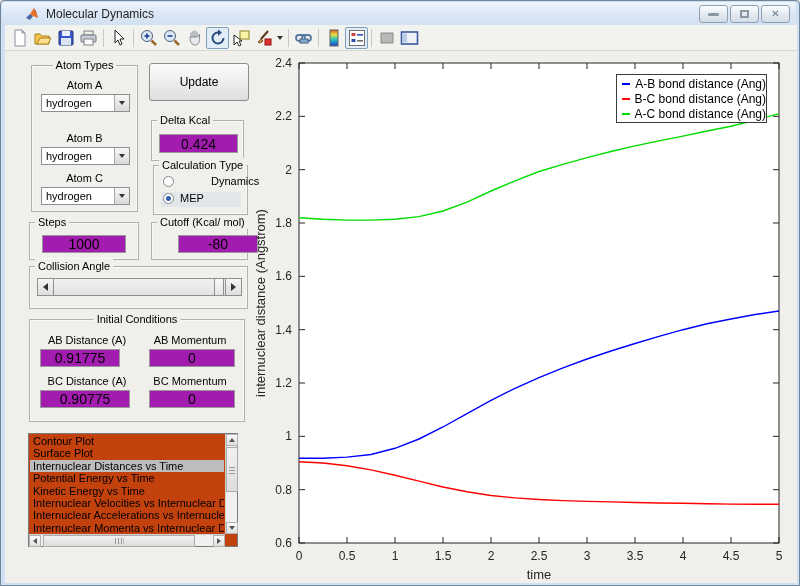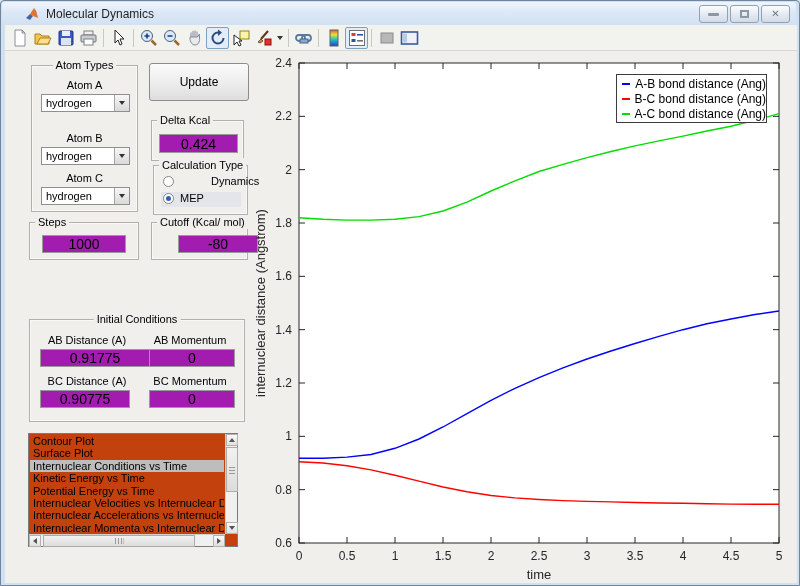--- a/index.html
+++ b/index.html
@@ -269,40 +269,52 @@
   <div class="gbox" style="left:28px;top:221px;width:110px;height:38px;">
     <span class="gtitle left">Steps</span>
     <input class="edit" style="left: 12px; top: 12px; width: 84px; height: 18px;" value="1000">
   </div>
 
   <div class="gbox" style="left:150px;top:221px;width:97px;height:38px;">
     <span class="gtitle left">Cutoff (Kcal/ mol)</span>
     <input class="edit" style="left: 8px; top: 12px; width: 80px; height: 18px; margin-left: 18px;" value="-80">
   </div>
 
+  <div class="gbox" style="left:28px;top:265px;width:219px;height:43px;">
+    <span class="gtitle left">Collision Angle</span>
+    <div class="slider" style="left:7px;top:11px;width:205px;height:18px;">
+      <span class="sl-btn l">
+          <span class="arr-l"></span>
+        </span>
+      <span class="sl-thumb" style="right:17px;"></span>
+      <span class="sl-btn r">
+          <span class="arr-r"></span>
+        </span>
+    </div>
+  </div>
 
   <div class="gbox" style="left:28px;top:318px;width:216px;height:103px;">
     <span class="gtitle center">Initial Conditions</span>
     <span class="lbl" style="left:8px;width:98px;top:14px;">AB Distance (A)</span>
     <span class="lbl" style="left:112px;width:96px;top:14px;">AB Momentum</span>
-    <input class="edit" style="left: 10px; top: 29px; width: 110px; height: 18px;" value="0.91775">
+    <input class="edit" style="left: 10px; top: 29px; width: 80px; height: 18px;" value="0.91775">
     <input class="edit" style="left: 119px; top: 29px; width: 86px; height: 18px;" value="0">
     <span class="lbl" style="left:8px;width:98px;top:55px;">BC Distance (A)</span>
     <span class="lbl" style="left:112px;width:96px;top:55px;">BC Momentum</span>
     <input class="edit" style="left: 10px; top: 70px; width: 90px; height: 18px;" value="0.90775">
     <input class="edit" style="left: 119px; top: 70px; width: 86px; height: 18px;" value="0">
   </div>
 
   <div class="listbox">
     <div class="list-items">
       <div class="li">Contour Plot</div>
       <div class="li">Surface Plot</div>
-      <div class="li sel">Internuclear Conditions vs Time</div>
+      <div class="li sel">Internuclear Distances vs Time</div>
+      <div class="li">Potential Energy vs Time</div>
       <div class="li">Kinetic Energy vs Time</div>
-      <div class="li">Potential Energy vs Time</div>
       <div class="li">Internuclear Velocities vs Internuclear Distance</div>
       <div class="li">Internuclear Accelerations vs Internuclear Distance</div>
       <div class="li">Internuclear Momenta vs Internuclear Distance</div>
     </div>
     <div class="sb-v">
       <span class="sb-btn" style="top:0;left:0;">
           <span class="t-up"></span>
         </span>
       <span class="sb-thumb" style="left:0;width:12px;top:13px;height:45px;">
           <span class="grip-v"></span>

